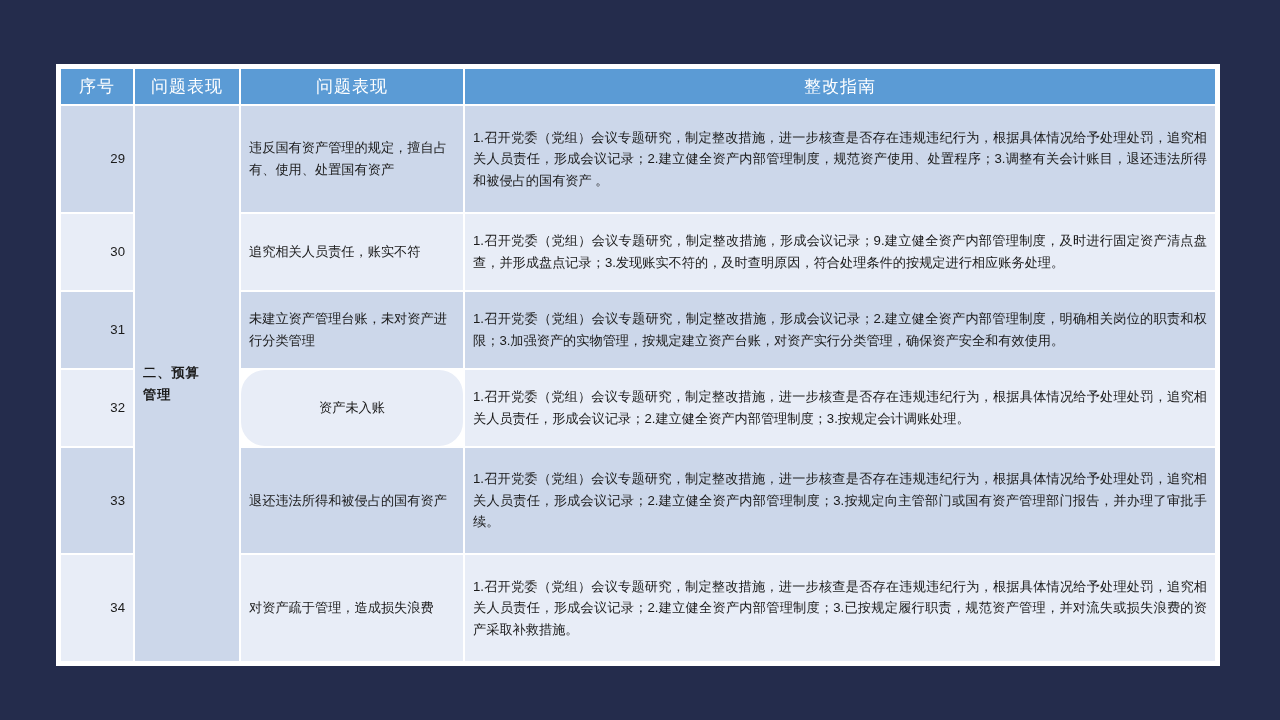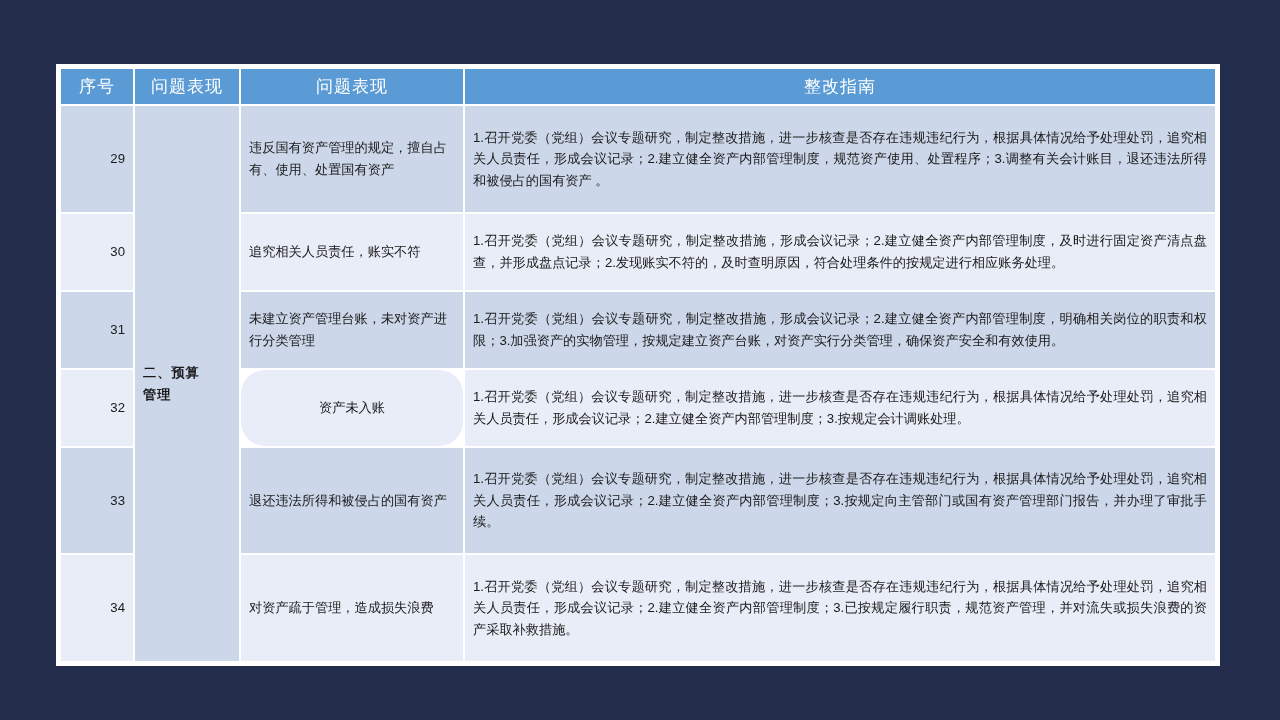--- a/index.html
+++ b/index.html
@@ -120,21 +120,21 @@
           <td class="cell-category" rowspan="6">
             <div>二、预算</div>
             <div>管理</div>
           </td>
           <td class="cell-issue">违反国有资产管理的规定，擅自占有、使用、处置国有资产</td>
           <td class="cell-guide">1.召开党委（党组）会议专题研究，制定整改措施，进一步核查是否存在违规违纪行为，根据具体情况给予处理处罚，追究相关人员责任，形成会议记录；2.建立健全资产内部管理制度，规范资产使用、处置程序；3.调整有关会计账目，退还违法所得和被侵占的国有资产 。</td>
         </tr>
         <tr class="row-light">
           <td class="cell-seq">30</td>
           <td class="cell-issue">追究相关人员责任，账实不符</td>
-          <td class="cell-guide">1.召开党委（党组）会议专题研究，制定整改措施，形成会议记录；2.建立健全资产内部管理制度，及时进行固定资产清点盘查，并形成盘点记录；2.发现账实不符的，及时查明原因，符合处理条件的按规定进行相应账务处理。</td>
+          <td class="cell-guide">1.召开党委（党组）会议专题研究，制定整改措施，形成会议记录；9.建立健全资产内部管理制度，及时进行固定资产清点盘查，并形成盘点记录；3.发现账实不符的，及时查明原因，符合处理条件的按规定进行相应账务处理。</td>
         </tr>
         <tr class="row-dark">
           <td class="cell-seq">31</td>
           <td class="cell-issue">未建立资产管理台账，未对资产进行分类管理</td>
           <td class="cell-guide">1.召开党委（党组）会议专题研究，制定整改措施，形成会议记录；2.建立健全资产内部管理制度，明确相关岗位的职责和权限；3.加强资产的实物管理，按规定建立资产台账，对资产实行分类管理，确保资产安全和有效使用。</td>
         </tr>
         <tr class="row-light">
           <td class="cell-seq">32</td>
           <td class="cell-issue centered">资产未入账</td>
           <td class="cell-guide">1.召开党委（党组）会议专题研究，制定整改措施，进一步核查是否存在违规违纪行为，根据具体情况给予处理处罚，追究相关人员责任，形成会议记录；2.建立健全资产内部管理制度；3.按规定会计调账处理。</td>

